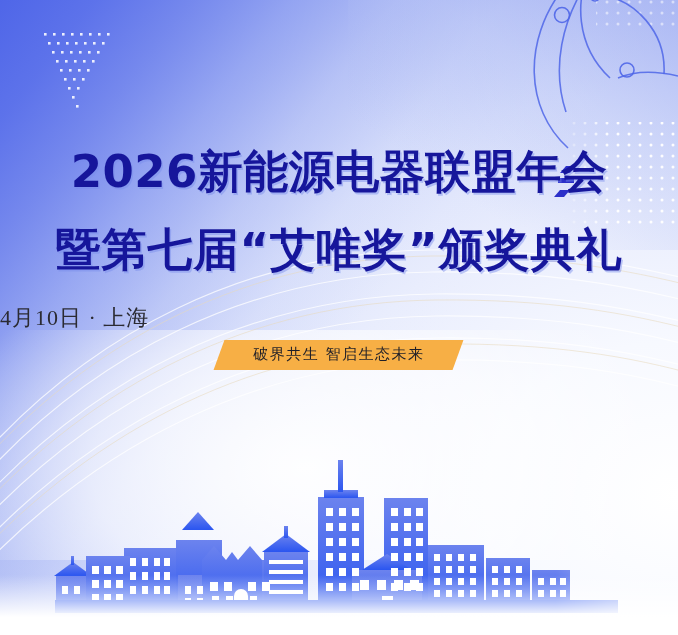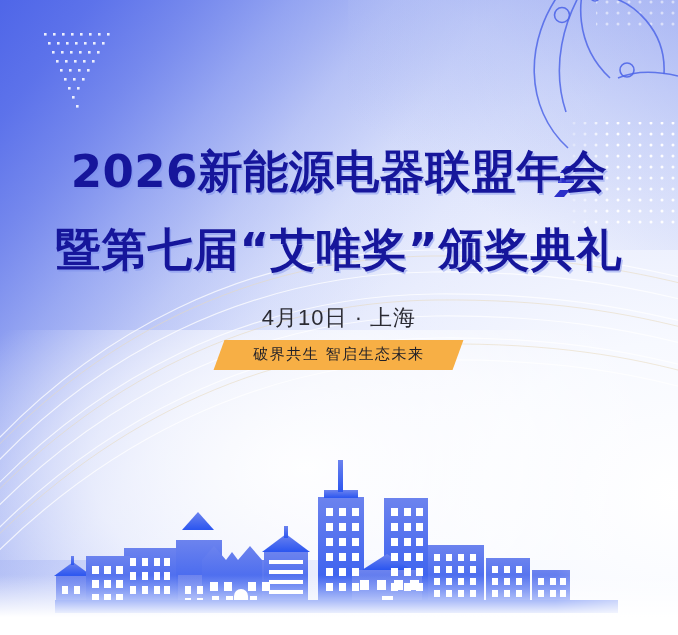--- a/index.html
+++ b/index.html
@@ -57,22 +57,22 @@
     font-size:45px;
     line-height:56px;
     letter-spacing:0.5px;
     color:#16169B;
     white-space:nowrap;
     text-shadow:1.5px 1.5px 0 rgba(120,140,235,0.45);
   }
   .title-line.l2{margin-top:22px;letter-spacing:1px;}
 
   .date{
-    position:absolute;left:0;top:303px;width:678px;text-align:center;
-    font-family:Liberation Sans, sans-serif;
+    position:absolute;left:0;top:303px;width:678px;
+    font-family:Liberation Serif, serif;
     font-size:22px;color:#2b2b33;letter-spacing:1px;
   }
 
   .tagline-wrap{position:absolute;left:0;top:340px;width:678px;display:flex;justify-content:center;}
   .tagline{
     position:relative;
     background:#F7AF45;
     padding:5px 34px 6px 34px;
     transform:skewX(-20deg);
   }

